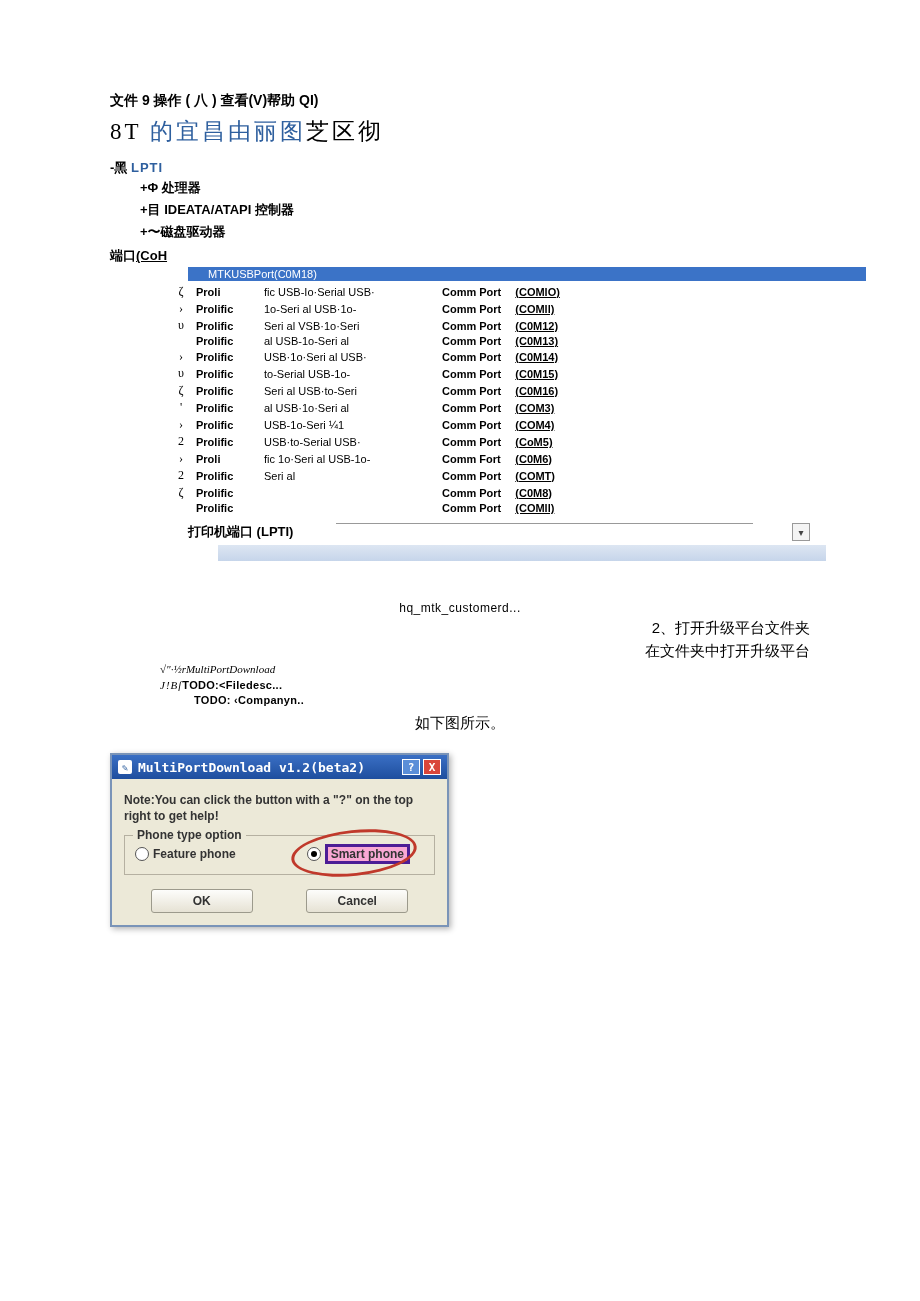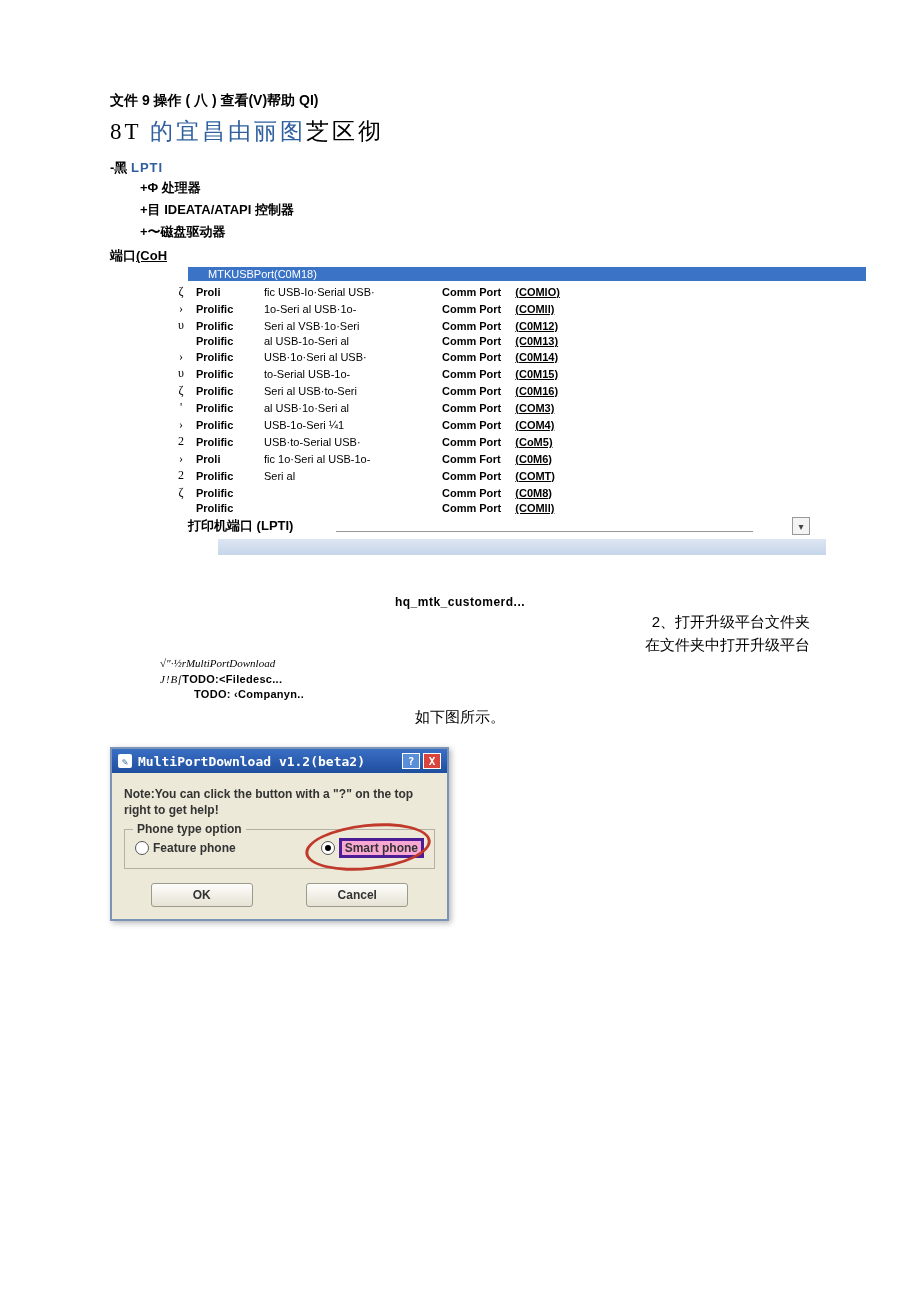--- a/index.html
+++ b/index.html
@@ -80,25 +80,25 @@
     font-family: "Times New Roman", serif;
     font-size: 12px;
     width: 14px;
     text-align: center;
   }
   .port-table .brand { font-weight: bold; width:60px;}
   .port-table .mid { width:170px; }
   .port-table .commport { font-weight: bold; }
   .port-table .code { font-weight: bold; padding-left: 10px; text-decoration: underline;}
   .printer-row {
-    margin-top: 2px;
+    margin-top: 8px;
     margin-left: 78px;
     font-size: 13px;
     display:flex;
-    align-items:flex-end;
+    align-items:flex-start;
     gap:33px;
   }
   .printer-row .txt { font-weight: bold; flex:0 0 auto;}
   .printer-row .line {
     flex:1 1 auto;
     border-bottom:1px solid #999;
     margin: 0 6px 3px 10px;
   }
   .scroll-btn {
     width:16px; height:16px;
@@ -110,21 +110,21 @@
   .gradient-strip {
     margin-left:108px;
     margin-top:4px;
     height:16px;
     width:608px;
     background: linear-gradient(to bottom, #dde6f2, #c6d5ea);
   }
   .mid-text {
     text-align:center;
     font-size:12px;
-    font-weight:bold;
+    font-weight:normal;
     margin-top:40px;
     letter-spacing:0.5px;
   }
   .body-text {
     font-size:15px;
     margin-top:2px;
     line-height:1.5;
     text-align:right;
   }
   .sub-info {
@@ -184,21 +184,21 @@
   .dlg-help { background:#5a8ed8; color:#fff; }
   .dlg-close { background:#d9453a; color:#fff; }
   .dlg-body {
     padding: 14px 12px 12px 12px;
     color:#333;
     font-weight:bold;
   }
   .dlg-note { margin-bottom:10px; line-height:1.3; font-size:12px; }
   .fieldset {
     border:1px solid #b5b0a1;
-    padding:8px 10px 10px 10px;
+    padding:8px 24px 10px 10px;
     position:relative;
     margin-bottom:14px;
   }
   .fieldset .legend {
     position:absolute;
     top:-8px; left:8px;
     background:#ece9d8;
     padding:0 4px;
     font-size:12px;
   }

